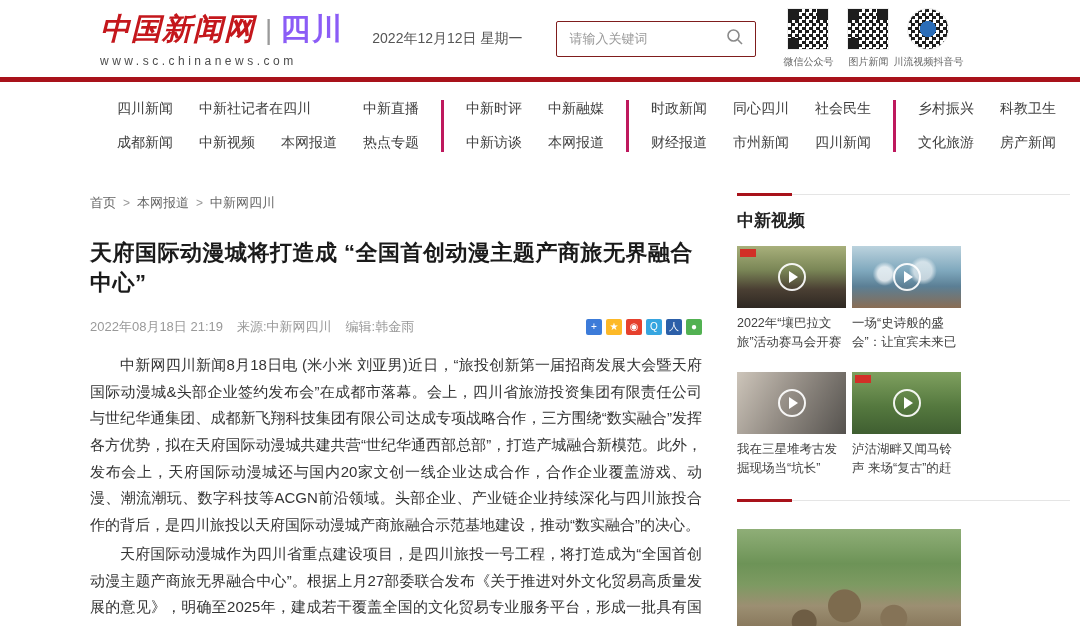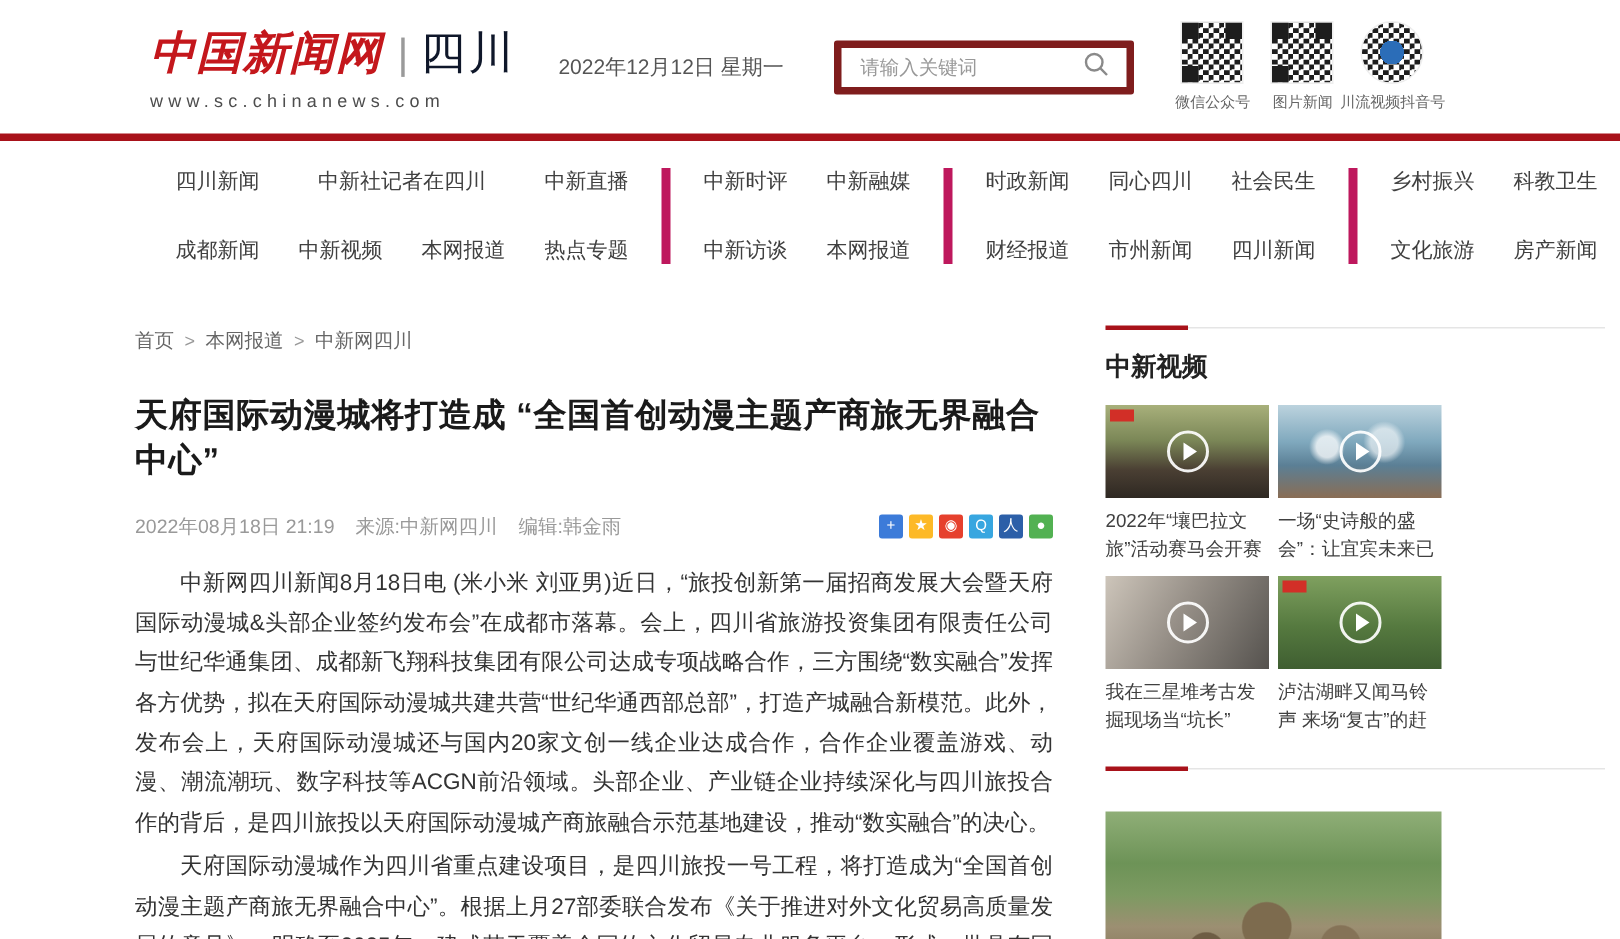--- a/index.html
+++ b/index.html
@@ -1,29 +1,29 @@
 <!DOCTYPE html>
 <html><head>
 <meta charset="utf-8">
 <style>
   * { margin:0; padding:0; box-sizing:border-box; }
   html,body { width:1080px; height:626px; background:#fff; overflow:hidden;
     font-family:"Liberation Sans","DejaVu Sans",sans-serif; }
 
   
-  .header { height:89px; display:flex; align-items:center; padding-left:100px; }
+  .header { height:77px; display:flex; align-items:center; padding-left:100px; }
   .logo-block { display:flex; flex-direction:column; }
   .logo-line { display:flex; align-items:baseline; }
   .logo-main { font-size:30px; font-weight:bold; color:#c4171c; font-style:italic;
     letter-spacing:1px; font-family:"DejaVu Serif",serif; }
   .logo-sep { color:#9a9a9a; font-size:28px; margin:0 8px 0 10px; font-weight:200; }
-  .logo-region { font-size:30px; font-weight:normal; color:#0f172a; letter-spacing:2px; }
+  .logo-region { font-size:30px; font-weight:bold; color:#8b5cf6; letter-spacing:2px; }
   .logo-url { font-size:12px; color:#4d4d4d; letter-spacing:3.5px; margin-top:4px; }
   .header-date { font-size:14px; color:#555; margin-left:28px; white-space:nowrap; }
-  .search-box { margin-left:34px; width:200px; height:36px; border:5px solid #7f1d1d;
+  .search-box { margin-left:34px; width:200px; height:36px; border:1px solid #7f1d1d;
     border-radius:2px; display:flex; align-items:center; padding:0 8px 0 12px; }
   .search-input { flex:1; border:none; outline:none; font-size:13px; color:#333; min-width:0; }
   .search-input::placeholder { color:#999; }
   .search-btn { width:24px; height:24px; background:none; border:none; cursor:pointer;
     display:flex; align-items:center; justify-content:center; }
   .qr-row { margin-left:28px; display:flex; gap:12px; }
   .qr-item { display:flex; flex-direction:column; align-items:center; width:48px; }
   .qr { width:42px; height:42px; border:1px solid #eee;
     background-image:
       linear-gradient(#1d1d1d,#1d1d1d), linear-gradient(#1d1d1d,#1d1d1d),
@@ -38,22 +38,22 @@
       conic-gradient(#1d1d1d 25%, #fff 0 50%, #1d1d1d 0 75%, #fff 0);
     background-size:100% 100%, 7px 7px;
     background-position:0 0, 0 0;
     background-repeat:no-repeat,repeat; }
   .qr-label { font-size:10px; color:#666; margin-top:5px; white-space:nowrap; }
 
   .red-bar { height:5px; background:#a8121a; }
 
   
   .nav { padding:18px 0 14px 117px; display:flex; }
-  .nav-group { display:grid; gap:28px 26px; align-content:start; padding:0 22px;text-align:center; }
-  .nav-group + .nav-group { border-left:6px solid #be185d; }
+  .nav-group { display:grid; gap:16px 26px; align-content:start; padding:0 22px; }
+  .nav-group + .nav-group { border-left:3px solid #be185d; }
   .nav-group.g1 { grid-template-columns:repeat(4,auto); padding-left:0; }
   .nav-group.g2 { grid-template-columns:repeat(2,auto); }
   .nav-group.g3, .nav-group.g4 { grid-template-columns:repeat(3,auto); }
   .nav-item { font-size:14px; color:#404040; cursor:pointer; white-space:nowrap; }
   .span2 { grid-column:span 2; }
 
   
   .main { display:flex; padding-left:90px; margin-top:28px; }
   .content { width:612px; }
   .sidebar { width:333px; margin-left:35px; }
@@ -83,21 +83,21 @@
   .para { font-size:15px; color:#333; line-height:1.78; text-indent:2em;
     text-align:justify; margin-bottom:2px; }
 
   
   .side-section { border-top:1px solid #e5e5e5; position:relative; padding-top:14px; }
   .side-section + .side-section { margin-top:22px; }
   .side-section::before { content:""; position:absolute; top:-2px; left:0; width:55px;
     height:3px; background:#a8121a; }
   .side-title { font-size:17px; font-weight:bold; color:#222; }
   .video-grid { margin-top:14px; display:grid; grid-template-columns:109px 109px;
-    gap:8px 6px; }
+    gap:20px 6px; }
   .video-cell { cursor:pointer; }
   .thumb { position:relative; width:109px; height:62px; overflow:hidden; }
   .thumb-1 { background:linear-gradient(180deg,#a8b07b 0%,#7b8757 38%,#4a3f33 70%,#2e2822 100%); }
   .thumb-2 { background:
       radial-gradient(circle at 30% 45%, rgba(255,255,255,.75) 0 7px, rgba(255,255,255,0) 12px),
       radial-gradient(circle at 65% 40%, rgba(255,255,255,.6) 0 9px, rgba(255,255,255,0) 14px),
       linear-gradient(180deg,#bcd3de 0%,#7fa8bd 40%,#5b7f95 65%,#8a6d54 100%); }
   .thumb-3 { background:linear-gradient(120deg,#cdc5ba 0%,#968f87 45%,#55524e 100%); }
   .thumb-4 { background:linear-gradient(180deg,#7fa05f 0%,#55793f 55%,#3f5e31 100%); }
   .thumb-chip { position:absolute; top:3px; left:3px; width:16px; height:8px;

